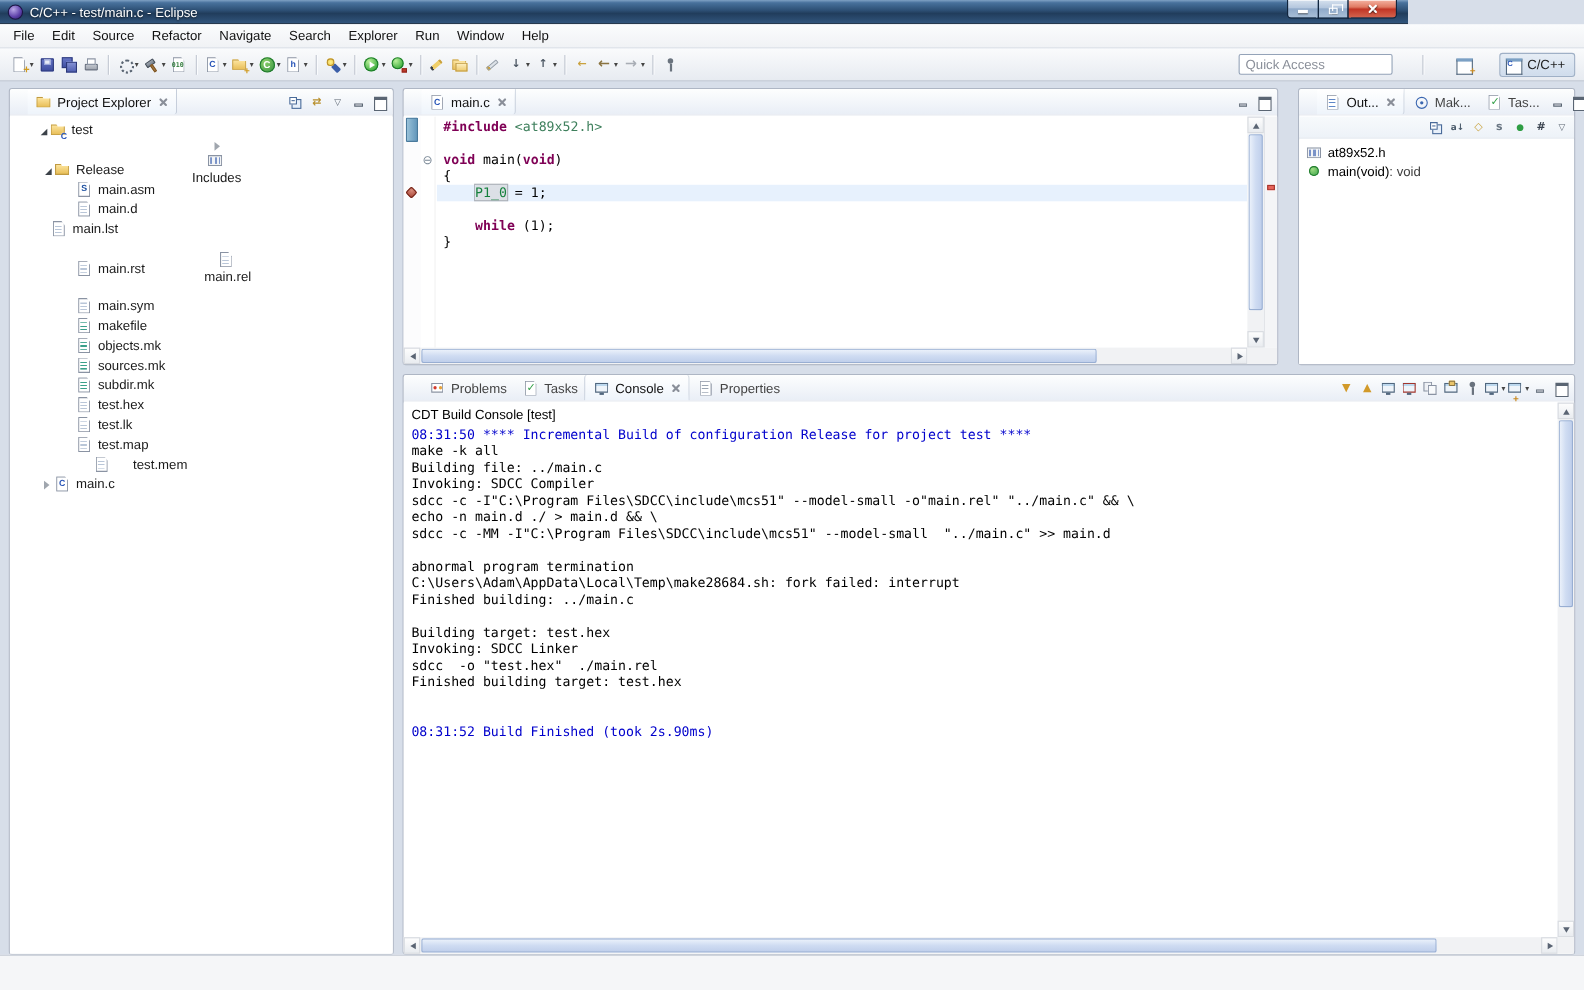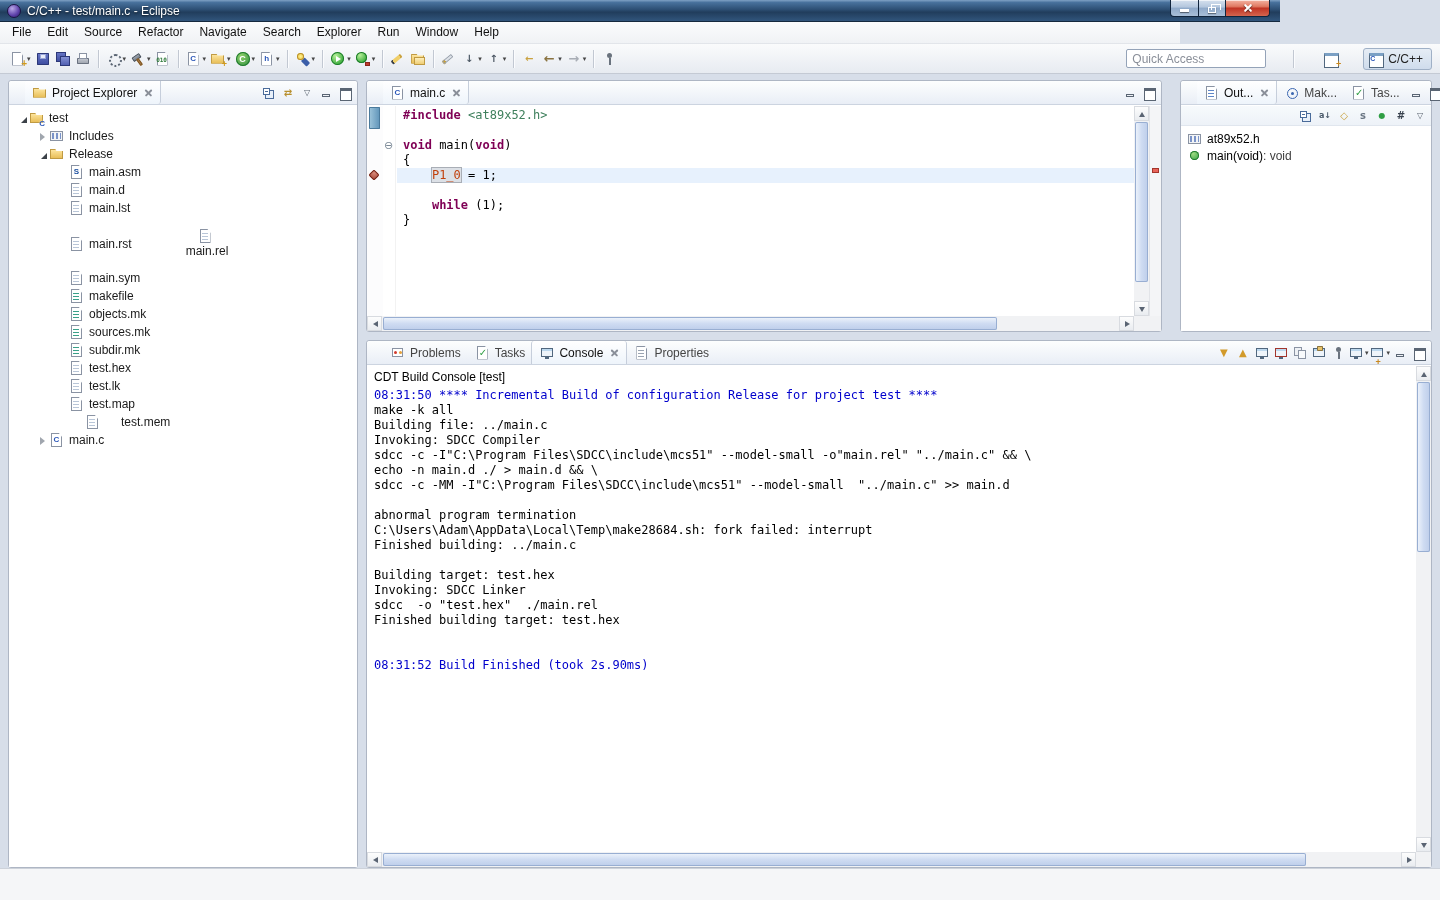--- a/index.html
+++ b/index.html
@@ -22,21 +22,21 @@
     background:linear-gradient(#f4b3a2 0%,#e07a63 40%,#c13525 52%,#d4654f 100%)}
   .wg-min{width:9px;height:3px;background:#fff;margin-top:9px;box-shadow:0 1px 1px rgba(0,0,0,.5)}
   .wg-max{position:relative;width:8px;height:6px;border:1px solid #fff;margin-top:7px;box-shadow:0 1px 1px rgba(0,0,0,.4)}
   .wg-max::before{content:"";position:absolute;left:2px;top:-4px;width:8px;height:5px;border:1px solid #fff;border-bottom:none}
   .wg-x{position:relative;width:10px;height:10px;margin-top:3px}
   .wg-x::before,.wg-x::after{content:"";position:absolute;left:0;top:4px;width:10px;height:2px;background:#fff;border-radius:1px;box-shadow:0 1px 1px rgba(0,0,0,.45)}
   .wg-x::before{transform:rotate(45deg)}
   .wg-x::after{transform:rotate(-45deg)}
 
   
-  .menubar{position:absolute;left:0;top:22px;width:1180px;height:22px;background:linear-gradient(#fbfcfd,#f0f2f5);
+  .menubar{position:absolute;left:0;top:22px;width:1440px;height:22px;background:linear-gradient(#fbfcfd,#f0f2f5);
     display:flex;align-items:center;padding-left:4px;border-bottom:1px solid #e2e5ea}
   .menu-item{padding:0 8px;line-height:21px;color:#111;cursor:default}
 
   
   .toolbar{position:absolute;left:0;top:44px;width:1440px;height:30px;
     background:linear-gradient(#fafbfc,#e7ebf1);border-bottom:1px solid #c4cad4;display:flex;align-items:center;padding:0 8px}
   .tb-left{display:flex;align-items:center;flex:1;min-width:0}
   .tb-right{display:flex;align-items:center;gap:22px}
   .tb-btn{height:24px;display:inline-flex;align-items:center;padding:1px 2px;border-radius:3px}
   .tb-sep{width:1px;height:18px;background:#c2c8d2;box-shadow:1px 0 0 #fbfcfe;margin:0 5px;flex:none}
@@ -168,21 +168,21 @@
   .fold-ruler{position:absolute;left:16px;top:0;bottom:15px;width:13px;background:#fff;border-right:1px solid #f2f2f2}
   .fold-minus{position:absolute;left:1px;font:11px/11px "DejaVu Sans",sans-serif;color:#7a8896}
   .code{position:absolute;left:30px;top:0;right:27px;bottom:15px;padding-top:2px;
     font:12px/15px "DejaVu Sans Mono","Liberation Mono",monospace;overflow:hidden}
   .code-line{height:15px;white-space:pre;padding-left:6px}
   .code-line.cur{background:#e7f1fd}
   .tk-pp{color:#7f0055;font-weight:bold}
   .tk-inc{color:#3f805d}
   .tk-kw{color:#7f0055;font-weight:bold}
   .tk-pl{color:#000}
-  .tk-occ{color:#c2410c;background:#dce0e6;box-shadow:0 0 0 1px #a9aeb6}
+  .tk-occ{color:#15803d;background:#dce0e6;box-shadow:0 0 0 1px #a9aeb6}
   .overview{position:absolute;right:0;top:0;bottom:15px;width:12px;background:#f4f5f7;border-left:1px solid #e2e4e8}
   .ov-mark{position:absolute;left:2px;top:62px;width:7px;height:5px;background:#e8645a;box-shadow:inset 0 0 0 1px #a3352c}
 
   
   .vscroll{position:absolute;width:15px;background:#f1f2f4}
   .hscroll{position:absolute;height:15px;background:#f1f2f4}
   .sb-btn{position:absolute;width:15px;height:15px;background:linear-gradient(#fdfdfd,#e9ecf0);border:1px solid #d8dbe0}
   .sb-btn::after{content:"";position:absolute}
   .sb-up{top:0;left:0}
   .sb-up::after{left:4px;top:5px;border-bottom:5px solid #5a6473;border-left:3.5px solid transparent;border-right:3.5px solid transparent}
@@ -387,46 +387,46 @@
         </span>
         <span class="tool-btn">
           <span class="ic ic-min"></span>
         </span>
         <span class="tool-btn">
           <span class="ic ic-max"></span>
         </span>
       </div>
   </div>
   <div class="pbody" id="tree">
-      <div class="tree-row" style="padding-left: 8px;">
+      <div class="tree-row" style="padding-left: 24px;">
         <span class="tw tw-exp"></span>
         <span class="ic ic-cproject"></span>
         <span class="tree-label">test</span>
       </div>
-      <div class="tree-row" style="padding-left: 28px;">
+      <div class="tree-row" style="padding-left: 28px; flex-direction: column;">
         <span class="tw tw-col"></span>
         <span class="ic ic-includes"></span>
         <span class="tree-label">Includes</span>
       </div>
       <div class="tree-row" style="padding-left: 28px;">
         <span class="tw tw-exp"></span>
         <span class="ic ic-folder"></span>
         <span class="tree-label">Release</span>
       </div>
       <div class="tree-row" style="padding-left: 48px;">
         <span class="tw"></span>
         <span class="ic ic-asm"></span>
         <span class="tree-label">main.asm</span>
       </div>
       <div class="tree-row" style="padding-left: 48px;">
         <span class="tw"></span>
         <span class="ic ic-doc"></span>
         <span class="tree-label">main.d</span>
       </div>
-      <div class="tree-row" style="padding-left: 48px;">
+      <div class="tree-row" style="padding-left: 25px;">
         <span class="tw"></span>
         <span class="ic ic-doc"></span>
         <span class="tree-label">main.lst</span>
       </div>
       <div class="tree-row" style="padding-left: 48px; flex-direction: column;">
         <span class="tw"></span>
         <span class="ic ic-doc"></span>
         <span class="tree-label">main.rel</span>
       </div>
       <div class="tree-row" style="padding-left: 48px;">

